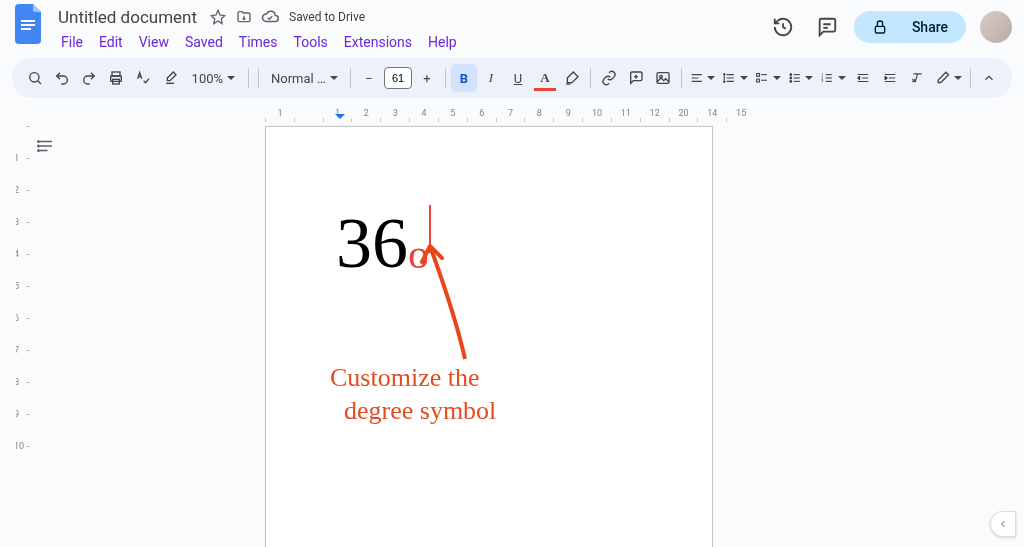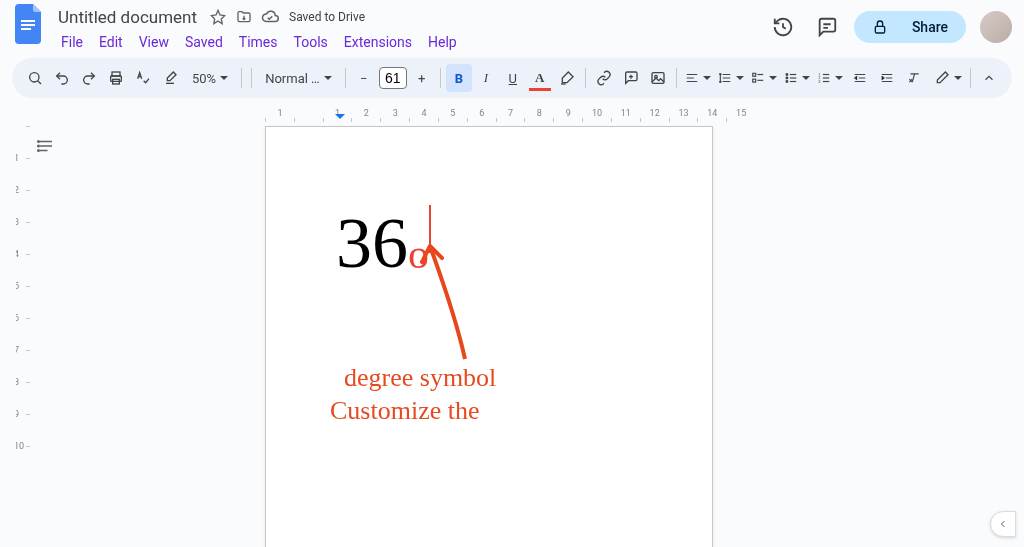--- a/index.html
+++ b/index.html
@@ -97,21 +97,21 @@
     content: ""; display: inline-block;
     border: 4px solid transparent; border-top-color: #444;
     margin-left: 4px; transform: translateY(2px);
   }
   .font-size-box {
     display: flex; align-items: center; gap: 2px;
   }
   .font-size-input {
     width: 28px; height: 22px;
     border: 1px solid #747775; border-radius: 4px;
-    text-align: center; font-size: 14px; background: #fff;
+    text-align: center; font-size: 11px; background: #fff;
   }
   .color-A { position: relative; font-weight: bold; font-family: serif; }
   .color-A::after {
     content: ""; position: absolute; bottom: 1px; left: 2px; right: 2px;
     height: 3px; background: #ea4335;
   }
   .toolbar-spacer { flex: 1; }
 
   
   .workspace {
@@ -311,21 +311,21 @@
         <path d="M4 13l3-9 3 9M5 10h4"></path>
         <path d="M13 16l3 3 5-6"></path>
       </svg>
     </span>
   <span class="tb-btn">
       <svg width="16" height="16" viewBox="0 0 24 24" fill="none" stroke="#444" stroke-width="2">
         <path d="M17 3l4 4-9 9H8v-4l9-9z"></path>
         <path d="M6 20h12"></path>
       </svg>
     </span>
-  <span class="tb-btn tb-text tb-drop">50%</span>
+  <span class="tb-btn tb-text tb-drop">100%</span>
 
   <span class="tb-sep"></span>
 
   <span class="tb-sep"></span>
   <span class="tb-btn tb-text tb-drop" style="min-width:60px">Normal …</span>
 
   <span class="tb-sep"></span>
   <div class="font-size-box">
     <span class="tb-btn">−</span>
     <input class="font-size-input" value="61" style="">
@@ -491,21 +491,21 @@
       <span class="tick">
         <span>10</span>
       </span>
       <span class="tick">
         <span>11</span>
       </span>
       <span class="tick">
         <span>12</span>
       </span>
       <span class="tick">
-        <span>13</span>
+        <span>20</span>
       </span>
       <span class="tick">
         <span>14</span>
       </span>
       <span class="tick">
         <span>15</span>
       </span>
     </div>
   <div class="ruler-marker"></div>
 
@@ -549,22 +549,22 @@
     <div class="page-content">
       <span class="num36">36</span><span class="deg">o</span><span class="cursor-line"></span>
     </div>
   </div>
 
   <svg class="annotation-arrow" viewBox="0 0 90 130">
     <path d="M65 125 C 55 80, 40 40, 30 12" stroke="#e8471c" stroke-width="4" fill="none"></path>
     <path d="M30 12 L22 28 M30 12 L42 24" stroke="#e8471c" stroke-width="4" fill="none" stroke-linecap="round"></path>
   </svg>
   <div class="annotation-text">
+    <div>Customize the</div>
     <div style="padding-left:14px">degree symbol</div>
-    <div>Customize the</div>
   </div>
 
   <div class="bottom-expand">
     <svg width="12" height="12" viewBox="0 0 24 24" fill="none" stroke="#5f6368" stroke-width="2">
         <path d="M15 6l-6 6 6 6"></path>
       </svg>
   </div>
 </div>
 
 </body></html>

